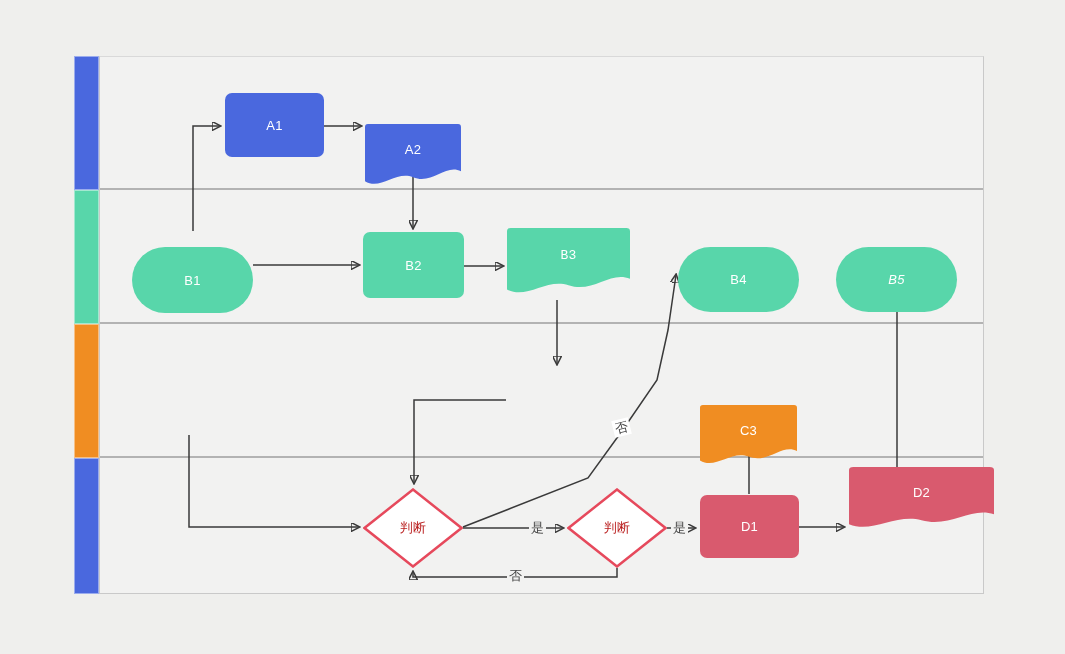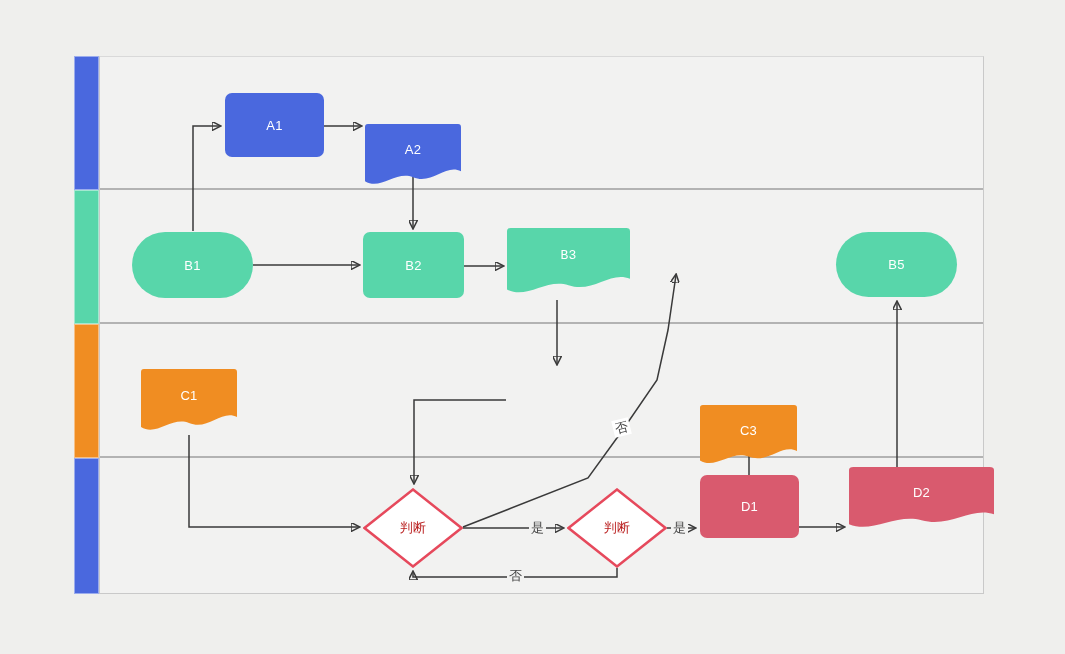--- a/index.html
+++ b/index.html
@@ -29,21 +29,21 @@
   .bar4{top:458px;height:136px;}
 
   
   #edges{position:absolute;left:0;top:0;width:1065px;height:654px;z-index:3;}
   #edges path{stroke:#3a3a3a;stroke-width:1.5;fill:none;}
 
   
   .node{position:absolute;z-index:4;display:flex;align-items:center;justify-content:center;
     color:#fff;font-size:13px;letter-spacing:.3px;}
   .rect{border-radius:7px;}
-  .stadium{border-radius:33px;}
+  .stadium{border-radius:33px;margin-top:15px;}
   .doc{display:block;}
   .doc svg{position:absolute;left:0;top:0;width:100%;height:100%;}
   .doc .lbl{position:absolute;left:0;top:38%;width:100%;transform:translateY(-50%);
     text-align:center;}
   .diamond{background:transparent;color:#b91c1c;}
   .diamond svg{position:absolute;left:0;top:0;width:100%;height:100%;}
   .diamond .lbl{position:relative;z-index:1;}
 
   
   .edge-label{position:absolute;z-index:5;font-size:13px;color:#444;line-height:17px;
@@ -110,31 +110,28 @@
     <span class="lbl">B2</span>
   </div>
 
   <div class="node doc" style="left:507px;top:228px;width:123px;height:72px;font-family:Liberation Mono, monospace;">
     <svg viewBox="0 0 100 68" preserveAspectRatio="none">
       <path d="M0,3 Q0,0 3,0 H97 Q100,0 100,3 V48 C84,40 70,62 50,54 C32,47 16,68 0,58 Z" fill="#58d6aa"></path>
     </svg>
     <span class="lbl">B3</span>
   </div>
 
+  <div class="node stadium" style="left: 678px; top: 232px; width: 121px; height: 65px; background: rgb(88, 214, 170);">
+    <span class="lbl">B4</span>
+  </div>
 
-  <div class="node stadium" style="left: 836px; top: 232px; width: 121px; height: 65px; background: rgb(88, 214, 170);">
+  <div class="node stadium" style="left: 836px; top: 232px; width: 121px; height: 65px; background: rgb(88, 214, 170); font-style: italic;">
     <span class="lbl">B5</span>
   </div>
 
-  <div class="node doc" style="left:141px;top:369px;width:96px;height:68px;">
-    <svg viewBox="0 0 100 68" preserveAspectRatio="none">
-      <path d="M0,3 Q0,0 3,0 H97 Q100,0 100,3 V48 C84,40 70,62 50,54 C32,47 16,68 0,58 Z" fill="#f08d22"></path>
-    </svg>
-    <span class="lbl">C1</span>
-  </div>
 
 
   <div class="node doc" style="left:700px;top:368px;width:97px;height:65px;margin-top:37px;">
     <svg viewBox="0 0 100 68" preserveAspectRatio="none">
       <path d="M0,3 Q0,0 3,0 H97 Q100,0 100,3 V48 C84,40 70,62 50,54 C32,47 16,68 0,58 Z" fill="#f08d22"></path>
     </svg>
     <span class="lbl">C3</span>
   </div>
 
   <div class="node diamond" style="left:363px;top:488px;width:100px;height:80px;">
@@ -144,21 +141,21 @@
     <span class="lbl">判断</span>
   </div>
 
   <div class="node diamond" style="left:567px;top:488px;width:100px;height:80px;">
     <svg viewBox="0 0 100 80">
       <polygon points="50,1.5 98.5,40 50,78.5 1.5,40" fill="#ffffff" stroke-width="2.5" stroke="#e6495c"></polygon>
     </svg>
     <span class="lbl">判断</span>
   </div>
 
-  <div class="node rect" style="left: 700px; top: 475px; width: 99px; height: 63px; background: rgb(217, 90, 110);">
+  <div class="node rect" style="left: 700px; top: 495px; width: 99px; height: 63px; background: rgb(217, 90, 110);">
     <span class="lbl">D1</span>
   </div>
 
   <div class="node doc" style="left:849px;top:467px;width:97px;height:67px;padding-left:48px;">
     <svg viewBox="0 0 100 68" preserveAspectRatio="none">
       <path d="M0,3 Q0,0 3,0 H97 Q100,0 100,3 V48 C84,40 70,62 50,54 C32,47 16,68 0,58 Z" fill="#d95a6e"></path>
     </svg>
     <span class="lbl">D2</span>
   </div>
 

